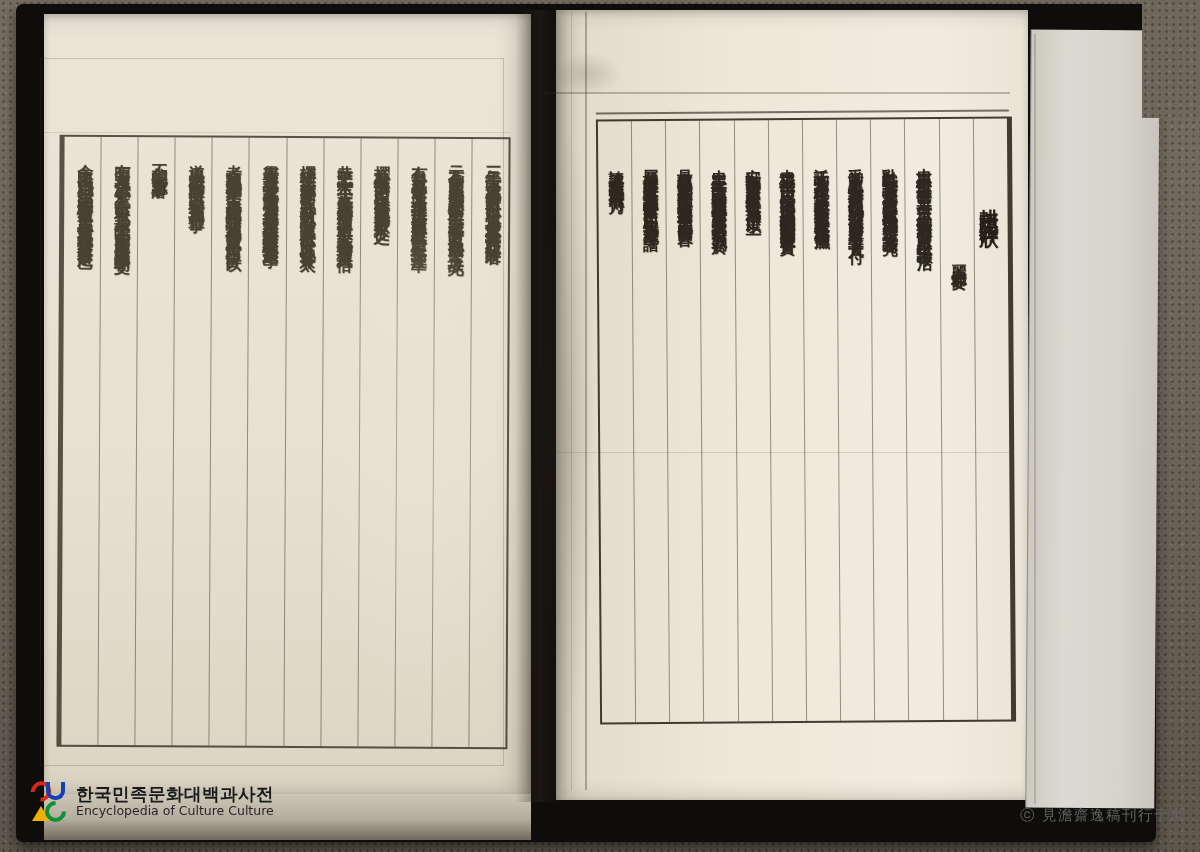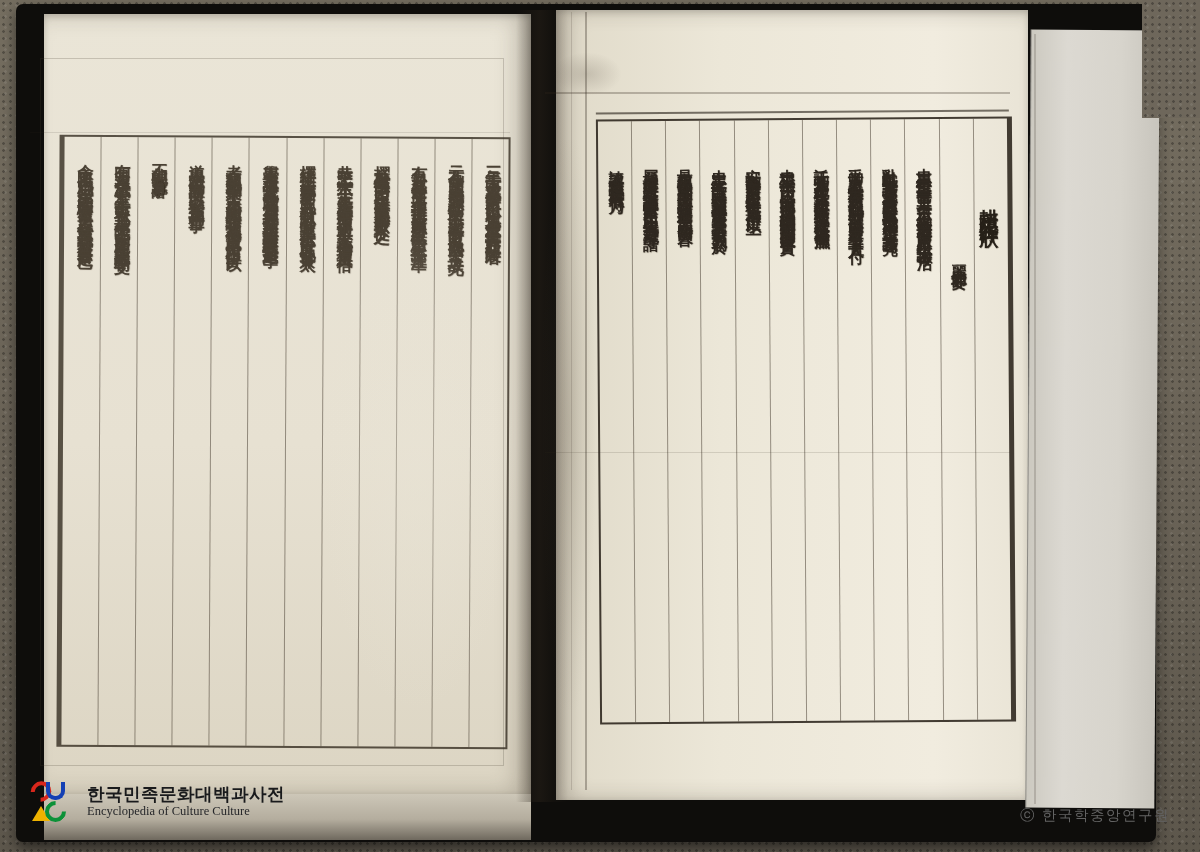--- a/index.html
+++ b/index.html
@@ -101,21 +101,21 @@
     position:absolute;left:543px;top:140px;width:52px;height:570px;
     background:radial-gradient(ellipse at center, rgba(92,82,64,.18), rgba(92,82,64,0) 75%);
     pointer-events:none;
   }
   .stain-top{
     position:absolute;left:552px;top:52px;width:70px;height:44px;
     background:radial-gradient(ellipse at center, rgba(60,50,40,.18), rgba(60,50,40,0) 70%);
     pointer-events:none;
   }
   
-  .logo{position:absolute;left:30px;top:780px;display:flex;align-items:center;gap:21px;font-family:Liberation Serif, serif;}
+  .logo{position:absolute;left:30px;top:780px;display:flex;align-items:center;gap:10px;}
   .logo-mark{position:relative;width:36px;height:42px;flex:0 0 auto;}
   .m-red{position:absolute;left:1px;top:1px;width:12px;height:13px;
     border:4.5px solid #d8271c;border-radius:50%;border-bottom-color:transparent;transform:rotate(45deg);}
   .m-blue{position:absolute;right:1px;top:2px;width:11px;height:14px;
     border:4.5px solid #1440b4;border-top:none;border-radius:0 0 9px 9px;}
   .m-yellow{position:absolute;left:2px;bottom:1px;width:0;height:0;
     border-left:9px solid transparent;border-right:9px solid transparent;border-bottom:15px solid #eeb200;}
   .m-green{position:absolute;right:0;bottom:0;width:13px;height:13px;
     border:4.5px solid #0c9138;border-radius:50%;border-right-color:transparent;transform:rotate(-45deg);}
   .logo-ko{font-weight:bold;font-size:17.5px;color:#191a1c;letter-spacing:.5px;line-height:1.15;}
@@ -186,13 +186,13 @@
     <div class="m-blue"></div>
     <div class="m-yellow"></div>
     <div class="m-green"></div>
   </div>
   <div class="logo-text">
     <div class="logo-ko">한국민족문화대백과사전</div>
     <div class="logo-en">Encyclopedia of Culture Culture</div>
   </div>
 </div>
 
-<div class="copyright">ⓒ 한국학중앙연구원</div>
+<div class="copyright">ⓒ 見澹齋逸稿刊行于世</div>
 
 </body></html>

